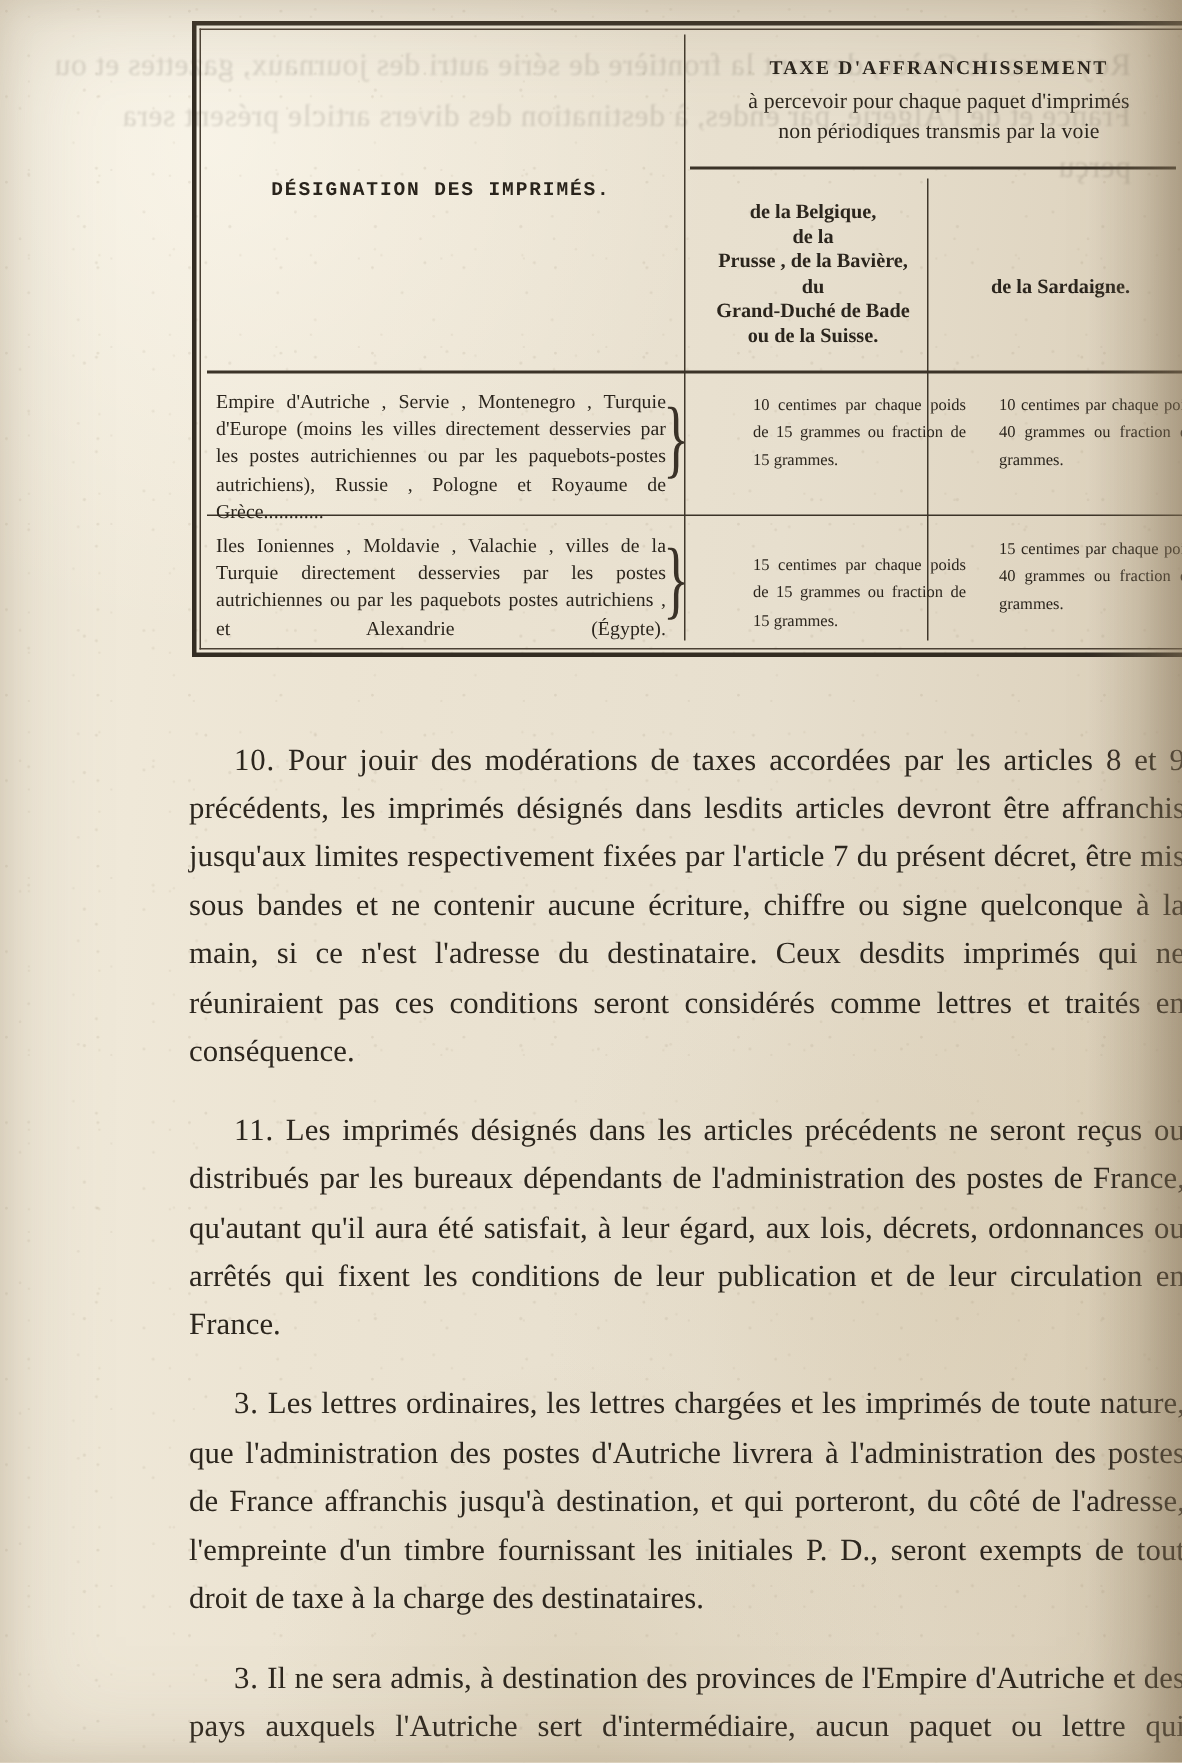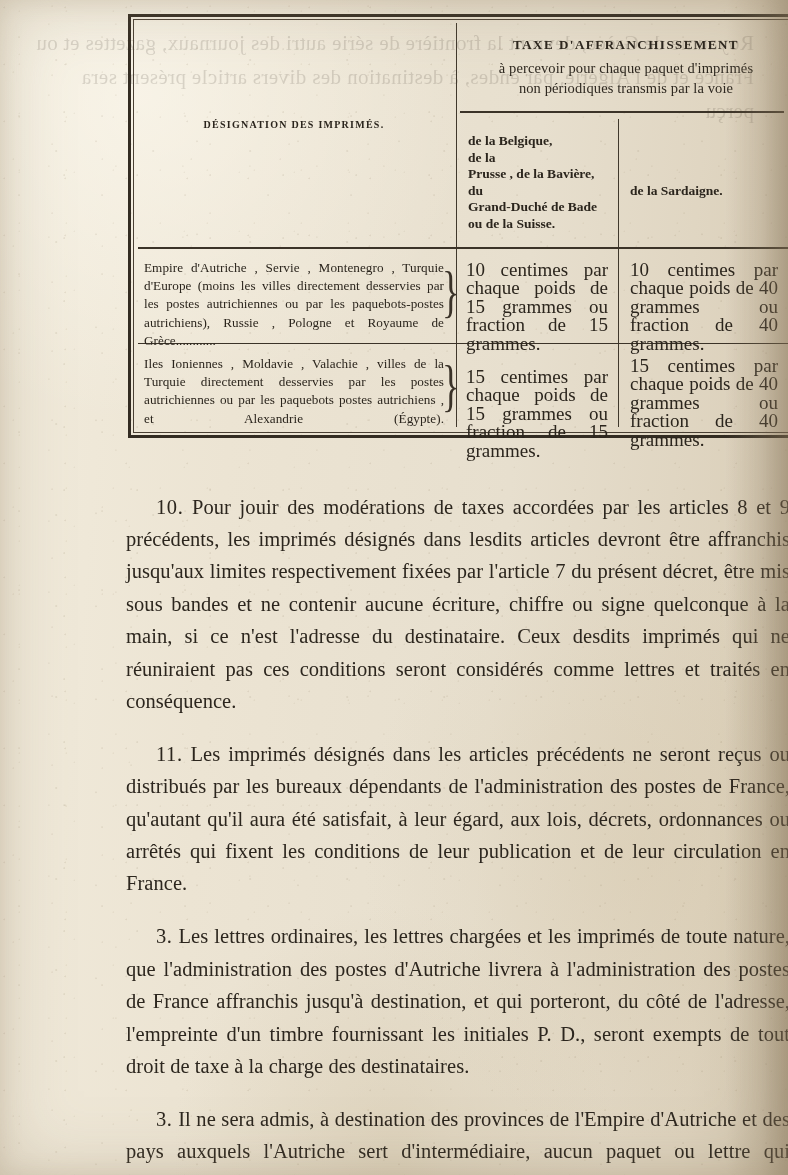--- a/index.html
+++ b/index.html
@@ -113,24 +113,25 @@
     height: 1px;
     background: #3b3328;
   }
 
   
   .hdr-desig {
     position: absolute;
     left: 6px; top: 96px;
     width: 300px;
     text-align: center;
-    font-size: 10px;
+    font-size: 13px;
     font-weight: bold;
     letter-spacing: 1.25px;
     color: #2a241c;
+    font-family: Liberation Mono, monospace;
   }
   
   .hdr-tax {
     position: absolute;
     left: 330px; top: 14px;
     width: 316px;
     text-align: center;
   }
   .hdr-tax .t1 {
     font-size: 13px;
@@ -140,20 +141,21 @@
   }
   .hdr-tax .t2 {
     font-size: 14.5px;
     line-height: 20px;
     margin-top: 5px;
     letter-spacing: .1px;
     color: #2e2820;
   }
   .hdr-sub {
     position: absolute;
+    text-align: center;
     font-size: 13.5px;
     line-height: 16.5px;
     font-weight: bold;
     color: #2b251d;
   }
   #hdr-sub-a { left: 330px; top: 110px; width: 148px; }
   #hdr-sub-b { left: 492px; top: 160px; width: 154px; }
 
   
   .cell-desig {
@@ -162,25 +164,26 @@
     width: 300px;
     font-size: 13.2px;
     line-height: 18.2px;
     text-align: justify;
     text-align-last: justify;
     letter-spacing: .05px;
     color: #2b251d;
   }
   .cell-tax {
     position: absolute;
-    font-size: 19px;
+    font-size: 11px;
     line-height: 18.4px;
     text-align: justify;
     text-align-last: left;
     color: #2b251d;
+    margin-left: 36px;
   }
   .brace {
     position: absolute;
     font-size: 58px;
     line-height: 1;
     color: #3a3228;
     font-family: "Liberation Serif", serif;
     transform: scaleX(.62);
     transform-origin: left center;
   }

